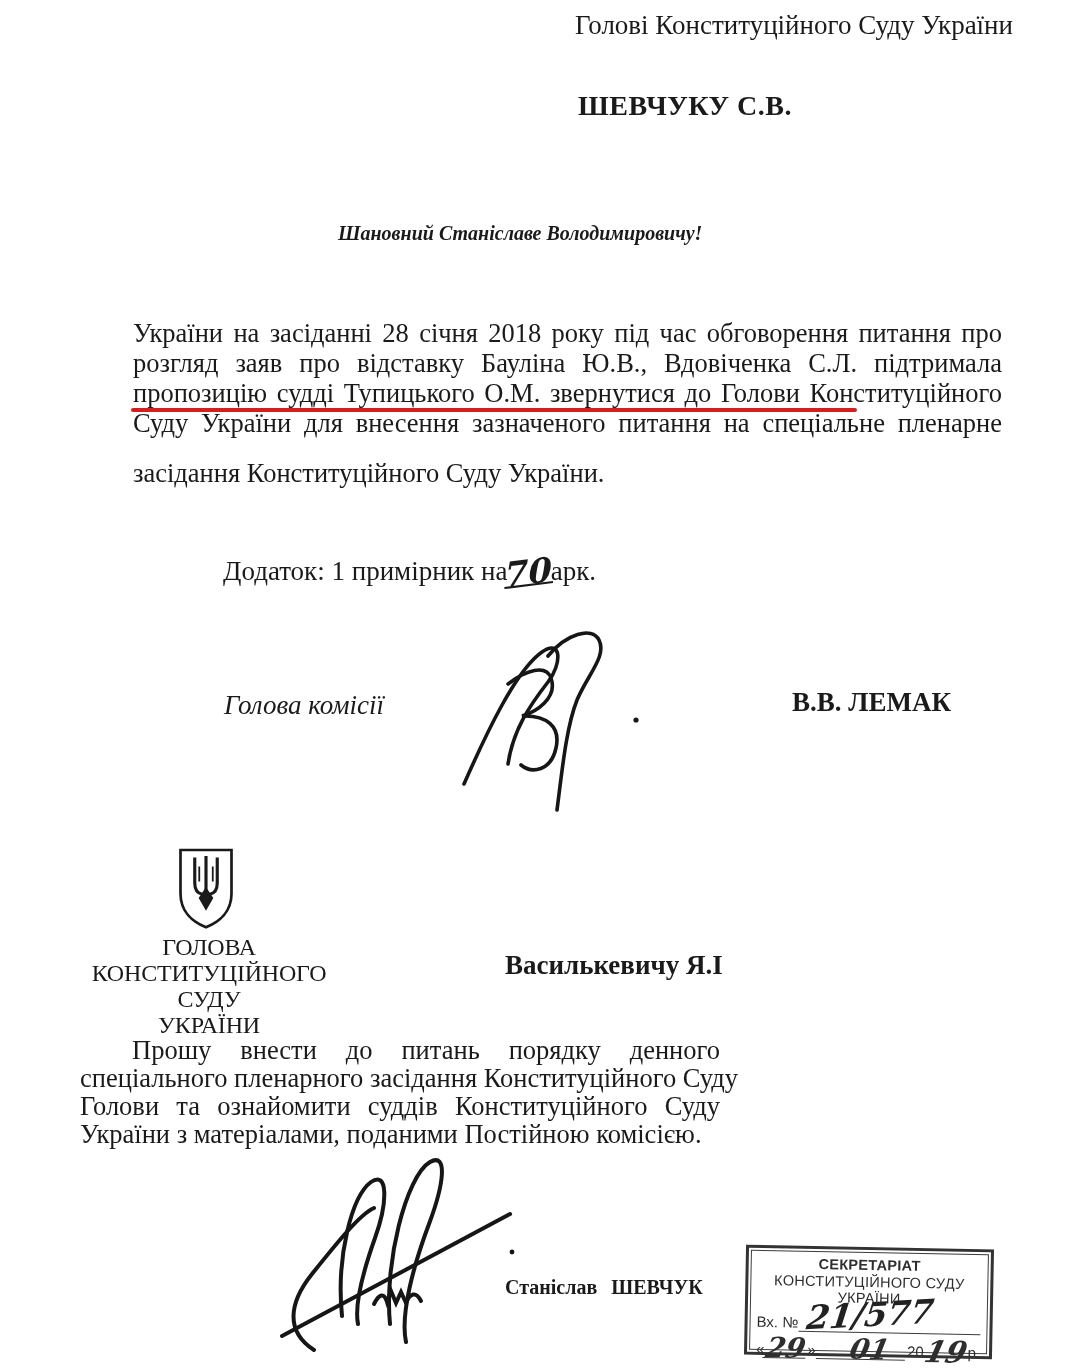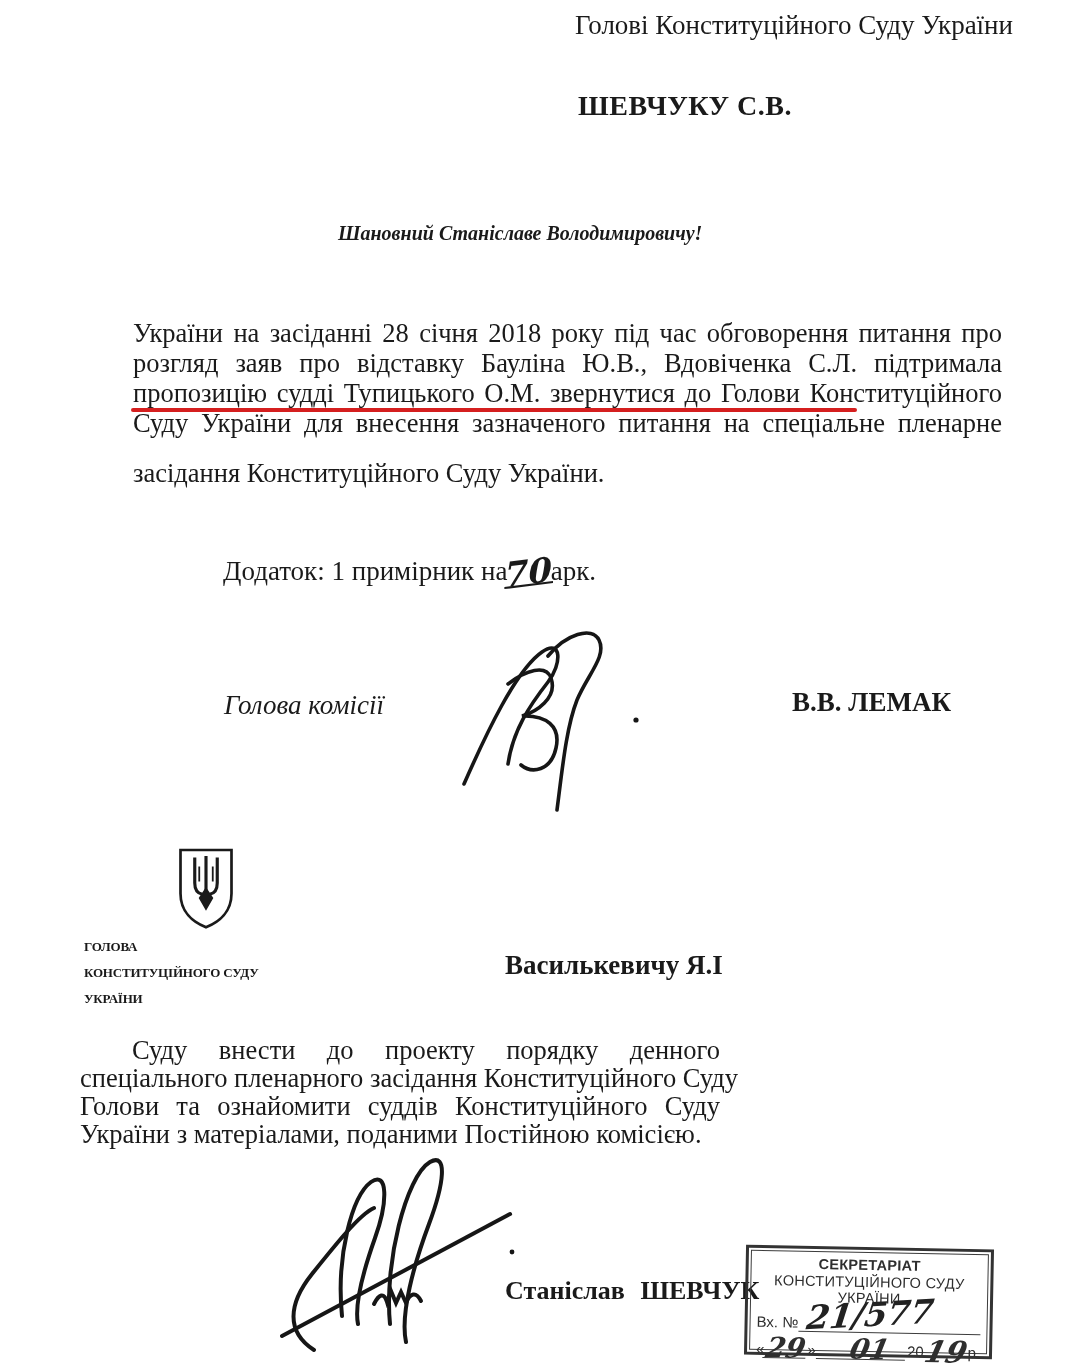--- a/index.html
+++ b/index.html
@@ -37,30 +37,30 @@
     vertical-align:-4px;
   }
   
   .sig1-label{left:224px;top:690px;font-size:27px;font-style:italic;}
   .sig1-name{left:792px;top:687px;font-size:27px;font-weight:bold;}
   .sig1-svg{left:450px;top:622px;}
   
   .refline{left:387px;top:843px;font-size:27px;}
   
   .emblem{left:176px;top:846px;}
-  .lh-block{left:84px;top:934px;width:250px;font-weight:bold;font-size:13px;line-height:26px;letter-spacing:-0.2px;}
+  .lh-block{left:84px;top:934px;width:250px;text-align:center;font-weight:normal;font-size:24px;line-height:26px;letter-spacing:-0.2px;}
   .addr3{left:505px;top:950px;font-size:27px;font-weight:bold;}
   
   .para2{left:80px;top:1036px;width:640px;font-size:26.5px;line-height:28px;}
   .para2 .pline{text-align:justify;text-align-last:justify;white-space:nowrap;}
   .para2 .pline.first{text-indent:52px;}
   .para2 .pline.last{text-align-last:left;}
   
   .sig2-svg{left:278px;top:1152px;}
-  .sig2-name{left:505px;top:1276px;font-size:26px;font-weight:bold;word-spacing:9px;}
+  .sig2-name{left:505px;top:1276px;font-size:20px;font-weight:bold;word-spacing:9px;}
   
   .stamp{
     left:750px;top:1252px;width:238px;height:100px;
     border:1.5px solid #3c3c3c;
     outline:3px solid #333333;
     outline-offset:2px;
     transform:rotate(1.1deg);
     font-family:"Liberation Sans","DejaVu Sans",sans-serif;
     color:#2e2e2e;
     padding:4px 6px 2px 6px;
@@ -136,21 +136,21 @@
   </svg>
   <div class="abs lh-block">
     <div>ГОЛОВА</div>
     <div>КОНСТИТУЦІЙНОГО СУДУ</div>
     <div>УКРАЇНИ</div>
   </div>
 
   <div class="abs addr3">Василькевичу Я.І</div>
 
   <div class="abs para2">
-    <div class="pline first">Суду внести до проекту порядку денного</div>
+    <div class="pline first">Прошу внести до питань порядку денного</div>
     <div class="pline">спеціального пленарного засідання Конституційного Суду</div>
     <div class="pline">Голови та ознайомити суддів Конституційного Суду</div>
     <div class="pline last">України з матеріалами, поданими Постійною комісією.</div>
   </div>
 
   <svg class="abs sig2-svg" width="250" height="208" viewBox="0 0 250 208">
     <g fill="none" stroke="#161616" stroke-width="4" stroke-linecap="round">
       <path d="M 36,198 C 8,180 10,152 34,122 C 58,92 82,62 96,56"></path>
       <path d="M 64,164 C 58,104 74,44 93,30 C 110,18 110,50 97,86 C 86,117 76,152 80,172"></path>
       <path d="M 112,172 C 106,112 128,24 152,10 C 170,0 166,32 151,72 C 136,112 122,162 128,190"></path>

